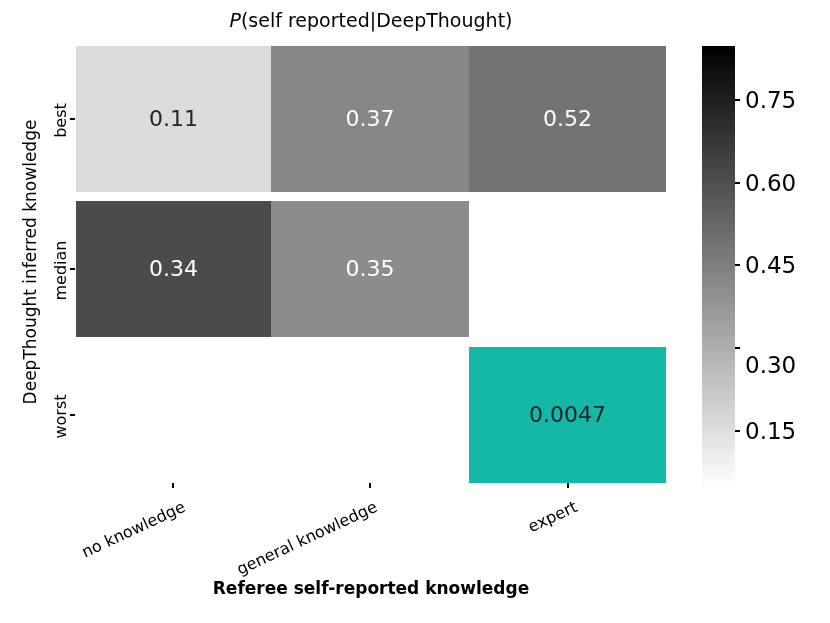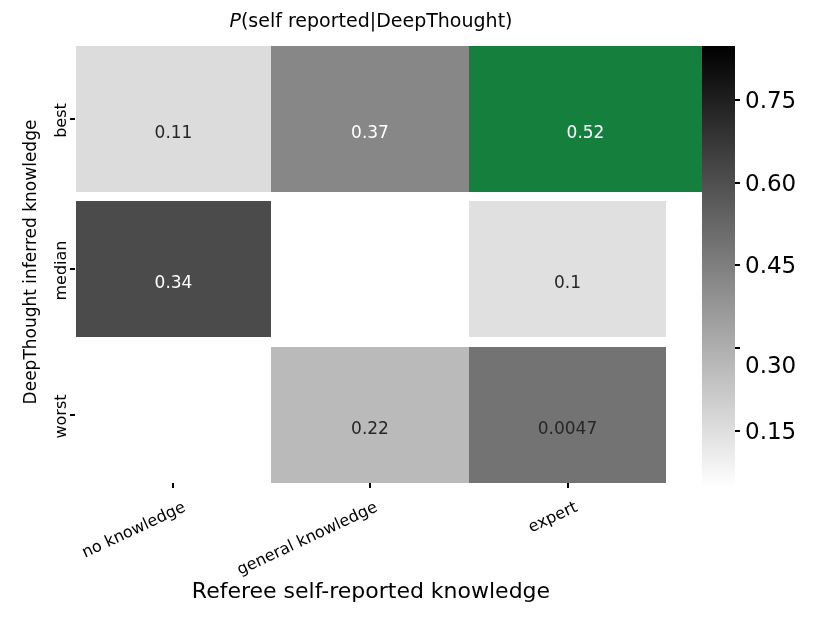--- a/index.html
+++ b/index.html
@@ -49,24 +49,23 @@
     position: absolute;
     box-sizing: border-box;
   }
   .hm-cell .cell-value {
     position: absolute;
     left: 0;
     right: 0;
     top: 50%;
     transform: translateY(-50%);
     text-align: center;
-    font-size: 17px;
+    font-size: 22px;
     line-height: 1;
     pointer-events: none;
-    margin-top: 13px;
   }
 
   
   .tick-x {
     position: absolute;
     width: 2px;
     height: 5px;
     background: #000;
     top: 483px;
   }
@@ -100,23 +99,24 @@
     text-align: center;
   }
 
   
   #xlabel {
     position: absolute;
     left: 76px;
     top: 578px;
     width: 590px;
     text-align: center;
-    font-size: 22px;
-    color: #000;
-    white-space: nowrap;
+    font-size: 17px;
+    color: #000;
+    white-space: nowrap;
+    font-weight: bold;
   }
   #ylabel {
     position: absolute;
     left: -130px;
     top: 252px;
     width: 320px;
     text-align: center;
     font-size: 17px;
     color: #000;
     white-space: nowrap;
@@ -163,35 +163,32 @@
   <div id="chart-title"><span class="ital">P</span><span>(self reported|DeepThought)</span></div>
 
   <div id="plot-area">
 
     <div class="hm-cell" style="left: 0px; top: 0px; width: 195px; height: 146px; background-color: rgb(220, 220, 220);">
       <span class="cell-value" style="color: rgb(38, 38, 38);">0.11</span>
     </div>
     <div class="hm-cell" style="left: 195px; top: 0px; width: 198px; height: 146px; background-color: rgb(135, 135, 135);">
       <span class="cell-value" style="color: rgb(255, 255, 255);">0.37</span>
     </div>
-    <div class="hm-cell" style="left: 393px; top: 0px; width: 233px; height: 146px; background-color: #15803d;">
+    <div class="hm-cell" style="left: 393px; top: 0px; width: 197px; height: 146px; background-color: #737373;">
       <span class="cell-value" style="color: rgb(255, 255, 255);">0.52</span>
     </div>
 
     <div class="hm-cell" style="left: 0px; top: 155px; width: 195px; height: 136px; background-color: rgb(75, 75, 75);">
       <span class="cell-value" style="color: rgb(255, 255, 255);">0.34</span>
     </div>
-    <div class="hm-cell" style="left: 393px; top: 155px; width: 197px; height: 136px; background-color: rgb(224, 224, 224);">
-      <span class="cell-value" style="color: rgb(38, 38, 38);">0.1</span>
-    </div>
-
-    <div class="hm-cell" style="left: 195px; top: 301px; width: 198px; height: 136px; background-color: rgb(186, 186, 186);">
-      <span class="cell-value" style="color: rgb(38, 38, 38);">0.22</span>
-    </div>
-    <div class="hm-cell" style="left: 393px; top: 301px; width: 197px; height: 136px; background-color: #737373;">
+    <div class="hm-cell" style="left: 195px; top: 155px; width: 198px; height: 136px; background-color: rgb(140, 140, 140);">
+      <span class="cell-value" style="color: rgb(255, 255, 255);">0.35</span>
+    </div>
+
+    <div class="hm-cell" style="left: 393px; top: 301px; width: 197px; height: 136px; background-color: #14b8a6;">
       <span class="cell-value" style="color: rgb(38, 38, 38);">0.0047</span>
     </div>
   </div>
 
   <div class="tick-x" style="left:172px;"></div>
   <div class="tick-x" style="left:369px;"></div>
   <div class="tick-x" style="left:567px;"></div>
 
   <div class="xticklabel" style="left:55px; top:497px; width:125px;">no knowledge</div>
   <div class="xticklabel" style="left:210px; top:497px; width:162px;">general knowledge</div>

